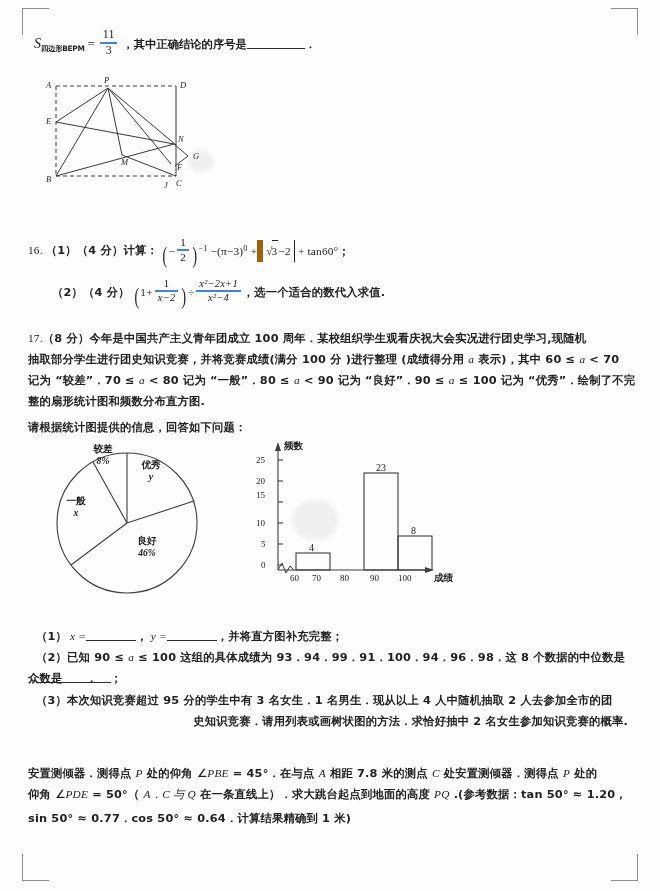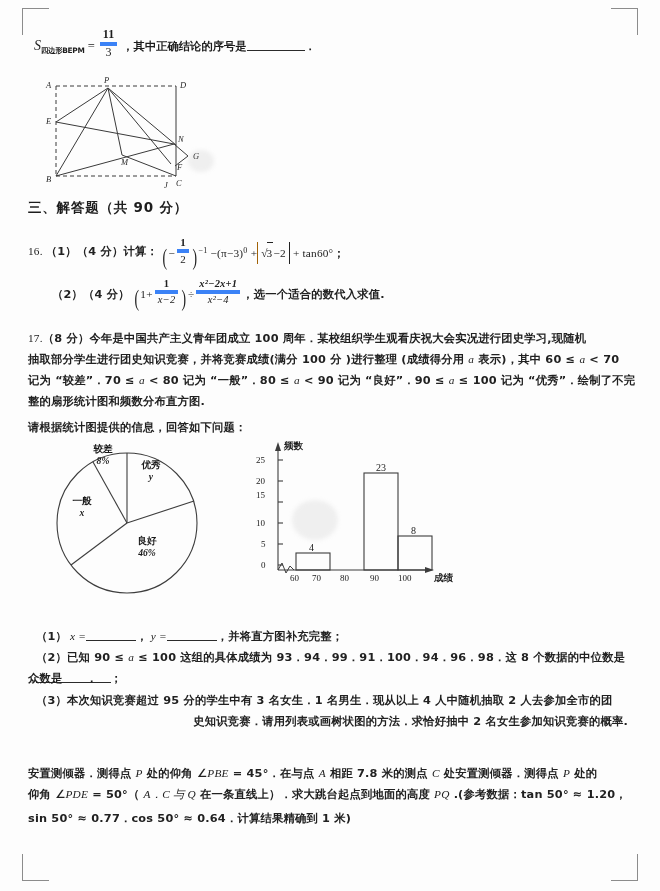--- a/index.html
+++ b/index.html
@@ -22,27 +22,27 @@
   .cn{font-family:"DejaVu Sans","Liberation Sans",sans-serif;font-weight:600;text-align:right;}
   .body-line{
     font-size:11.3px;line-height:21px;letter-spacing:.2px;
     color:#212121;
   }
   .ital{font-style:italic;font-family:"Liberation Serif",serif;}
   .blank{display:inline-block;border-bottom:1px solid #2b2b2b;vertical-align:-1px;}
 
   
   .frac{display:inline-block;vertical-align:-0.52em;text-align:center;margin:0 2px;}
-  .frac .num{display:block;border-bottom:4px solid #3b82f6;padding:0 3px;line-height:1.16;font-weight:bold;}
+  .frac .num{display:block;border-bottom:2px solid #3b82f6;padding:0 3px;line-height:1.16;}
   .frac .den{display:block;padding:0 3px;line-height:1.16;}
   .paren{display:inline-block;font-size:1.95em;vertical-align:-0.36em;font-weight:300;
          transform:scaleX(.62);transform-origin:center;}
   .sup{font-size:.72em;vertical-align:.55em;}
   .rad{display:inline-block;border-top:1px solid #222;padding:0 1px 0 0;margin-left:-1px;}
-  .bar-abs{display:inline-block;border-left:1px solid #a16207;border-right:1px solid #222;padding:0 3px;}
+  .bar-abs{display:inline-block;border-left:6px solid #a16207;border-right:1px solid #222;padding:0 3px;}
 
   
   .sec-head{font-size:13.5px;font-weight:700;letter-spacing:.8px;}
 
   
   .geo{position:absolute;left:36px;top:72px;width:180px;height:118px;}
 
   
   .pie-wrap{position:absolute;left:45px;top:443px;width:175px;height:160px;}
   .pie-label{position:absolute;text-align:center;font-size:9.6px;line-height:11.5px;
@@ -112,21 +112,20 @@
         <text x="85" y="93">M</text>
         <text x="141" y="98">F</text>
         <text x="10" y="110">B</text>
         <text x="140" y="114">C</text>
         <text x="128" y="116">J</text>
       </g>
     </svg>
   </div>
   <div class="smudge" style="left:188px;top:150px;width:26px;height:22px;"></div>
 
-  <div class="txt cn sec-head" style="left:28px;top:199px;">三、解答题（共 90 分）</div>
 
   <div class="txt body-line" style="left:28px;top:236px;">
     <span>16.</span>
     <span class="cn">（1）（4 分）</span><span class="cn">计算：</span>
     <span style="display:inline-block;vertical-align:middle;">
       <span class="paren">(</span><span>−</span><span class="frac" style="font-size:11px;"><span class="num">1</span><span class="den">2</span></span><span class="paren">)</span><span class="sup">−1</span>
       <span>−(π−3)</span><span class="sup">0</span>
       <span>+</span><span class="bar-abs">√<span class="rad">3</span><span>−2</span></span>
       <span>+ tan60°</span><span class="cn">；</span>
     </span>
@@ -169,21 +168,21 @@
       <span class="v">8%</span>
     </div>
     <div class="pie-label" style="left:86px;top:16px;width:40px;">
       <span>优秀</span><br>
       <span class="v">y</span>
     </div>
     <div class="pie-label" style="left:78px;top:92px;width:48px;">
       <span>良好</span><br>
       <span class="v">46%</span>
     </div>
-    <div class="pie-label" style="left:16px;top:52px;width:42px;">
+    <div class="pie-label" style="left:10px;top:52px;width:42px;">
       <span>一般</span><br>
       <span class="v">x</span>
     </div>
   </div>
 
   <div class="bar-wrap">
     <svg width="215" height="172" viewBox="0 0 215 172">
       <g stroke="#3d3d3d" stroke-width="1.1" fill="none">
 
         <line x1="30" y1="138" x2="30" y2="18"></line>

